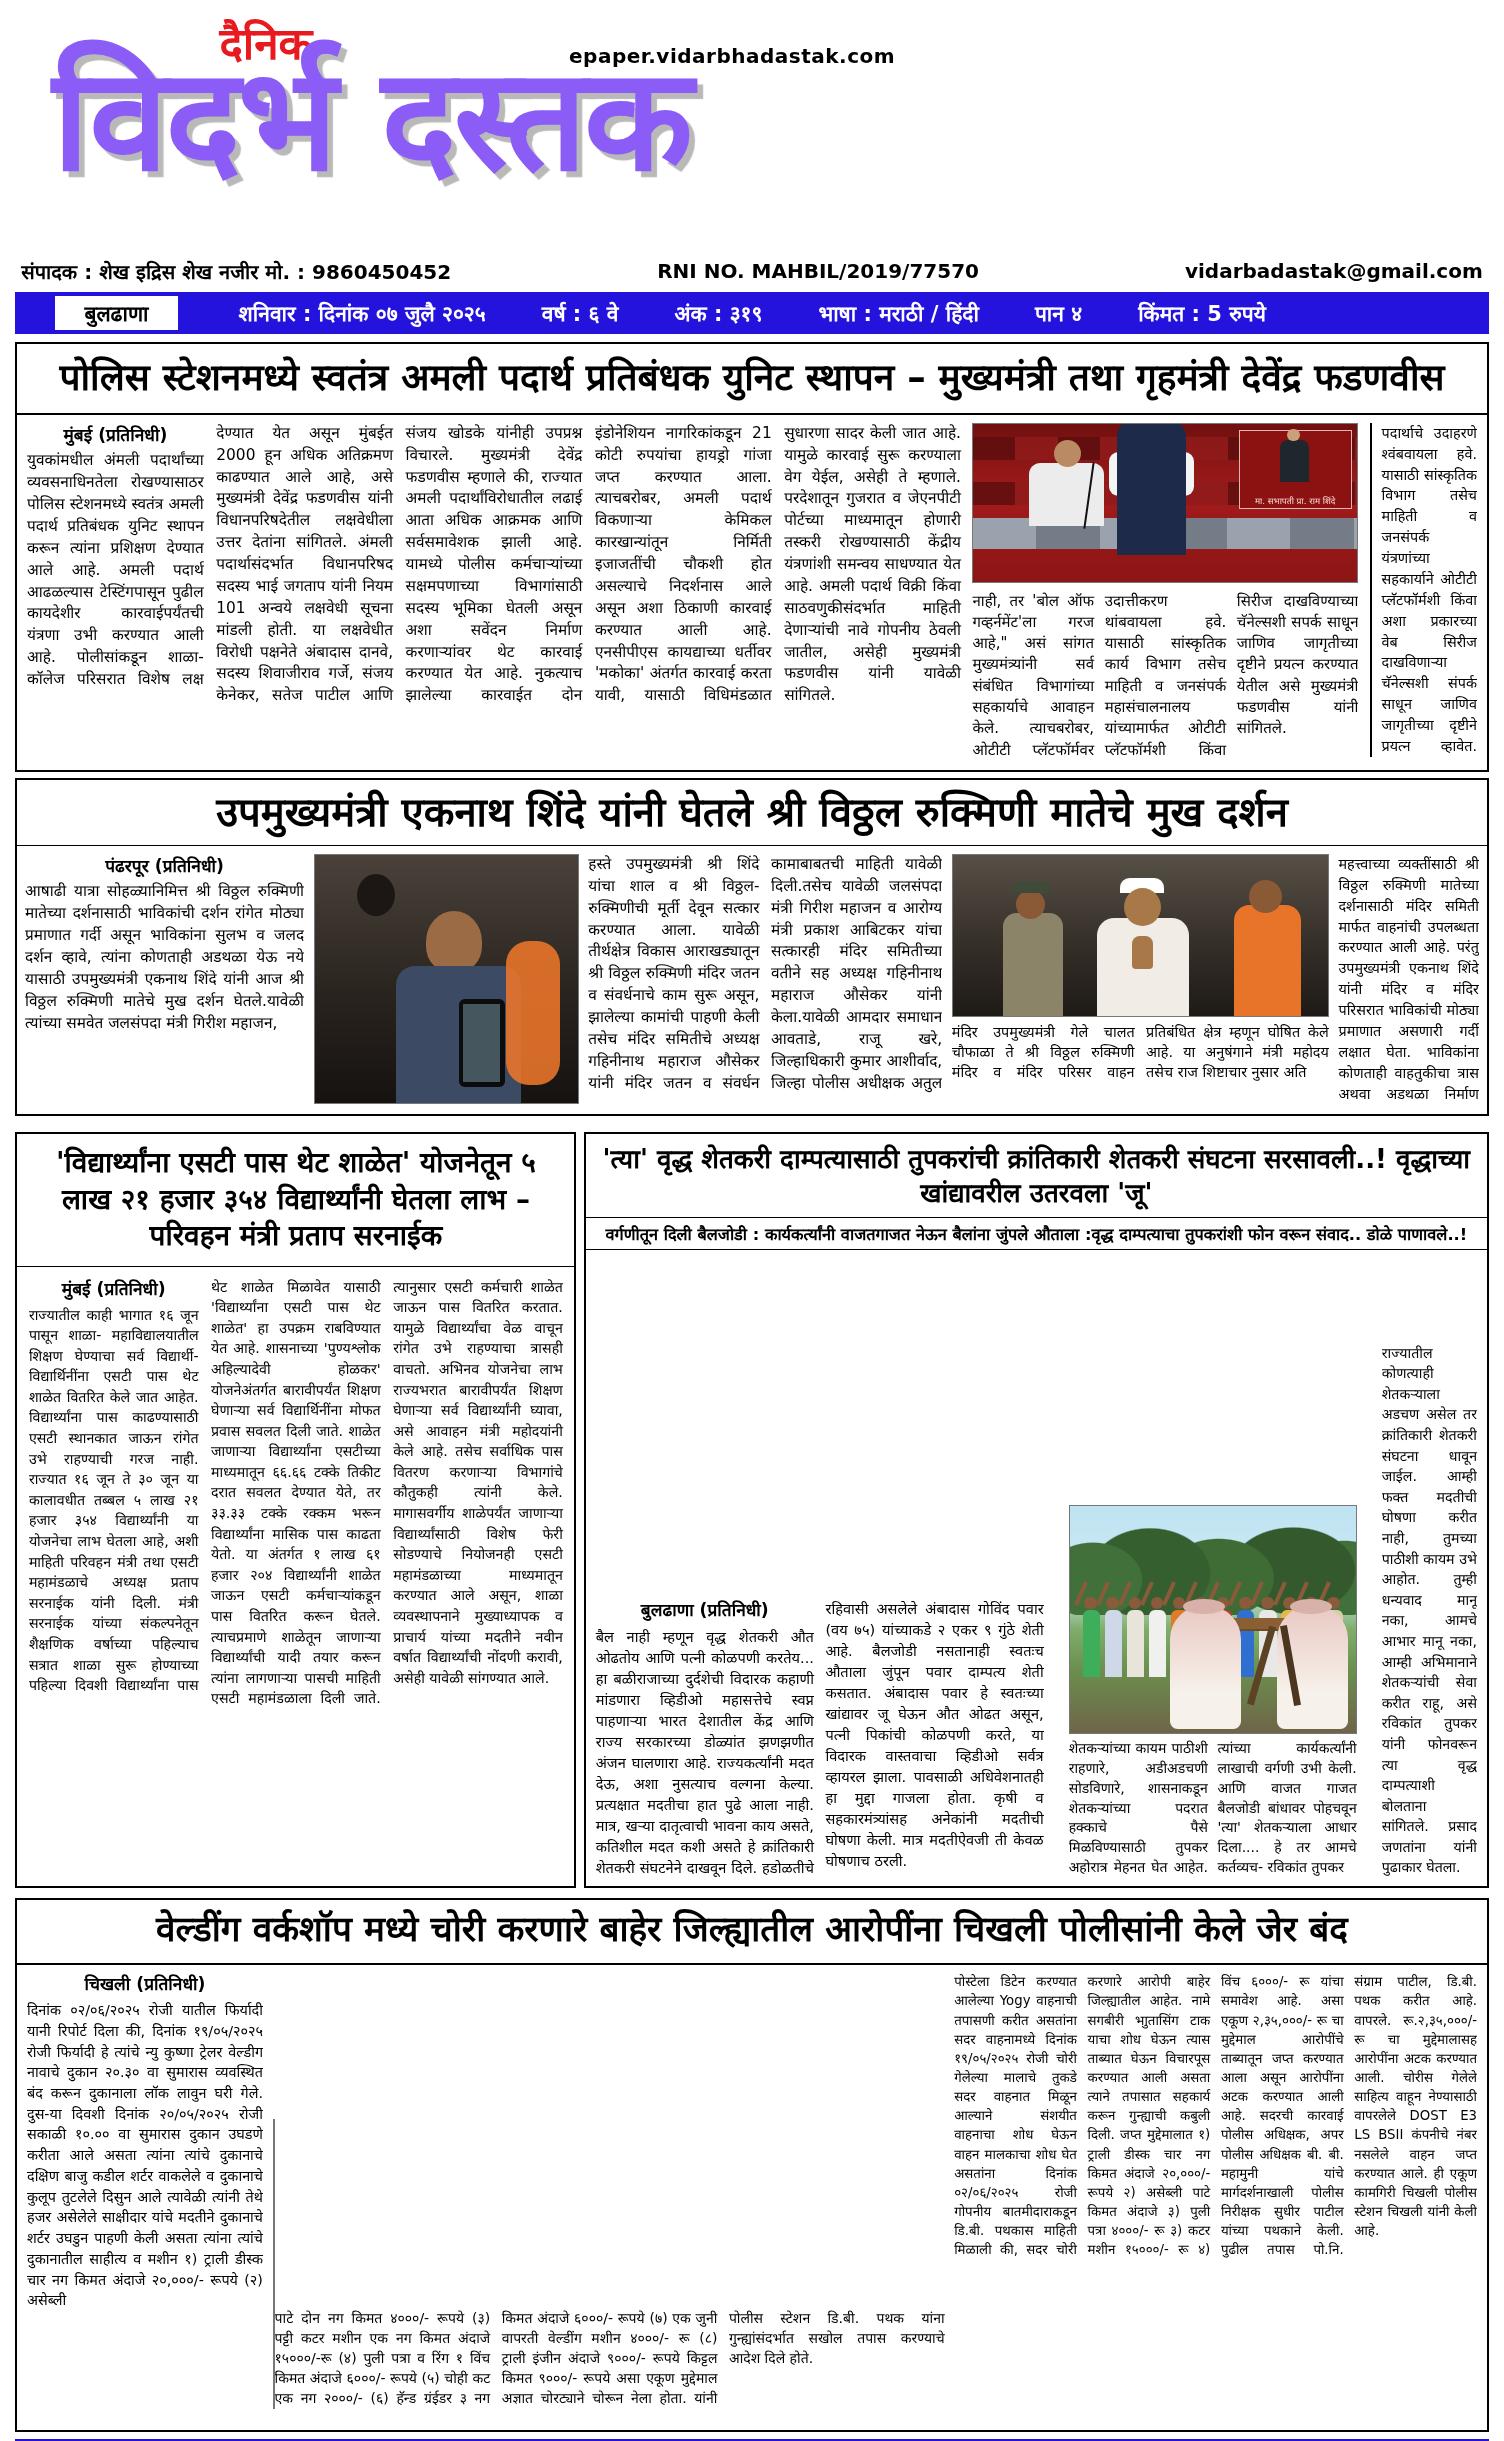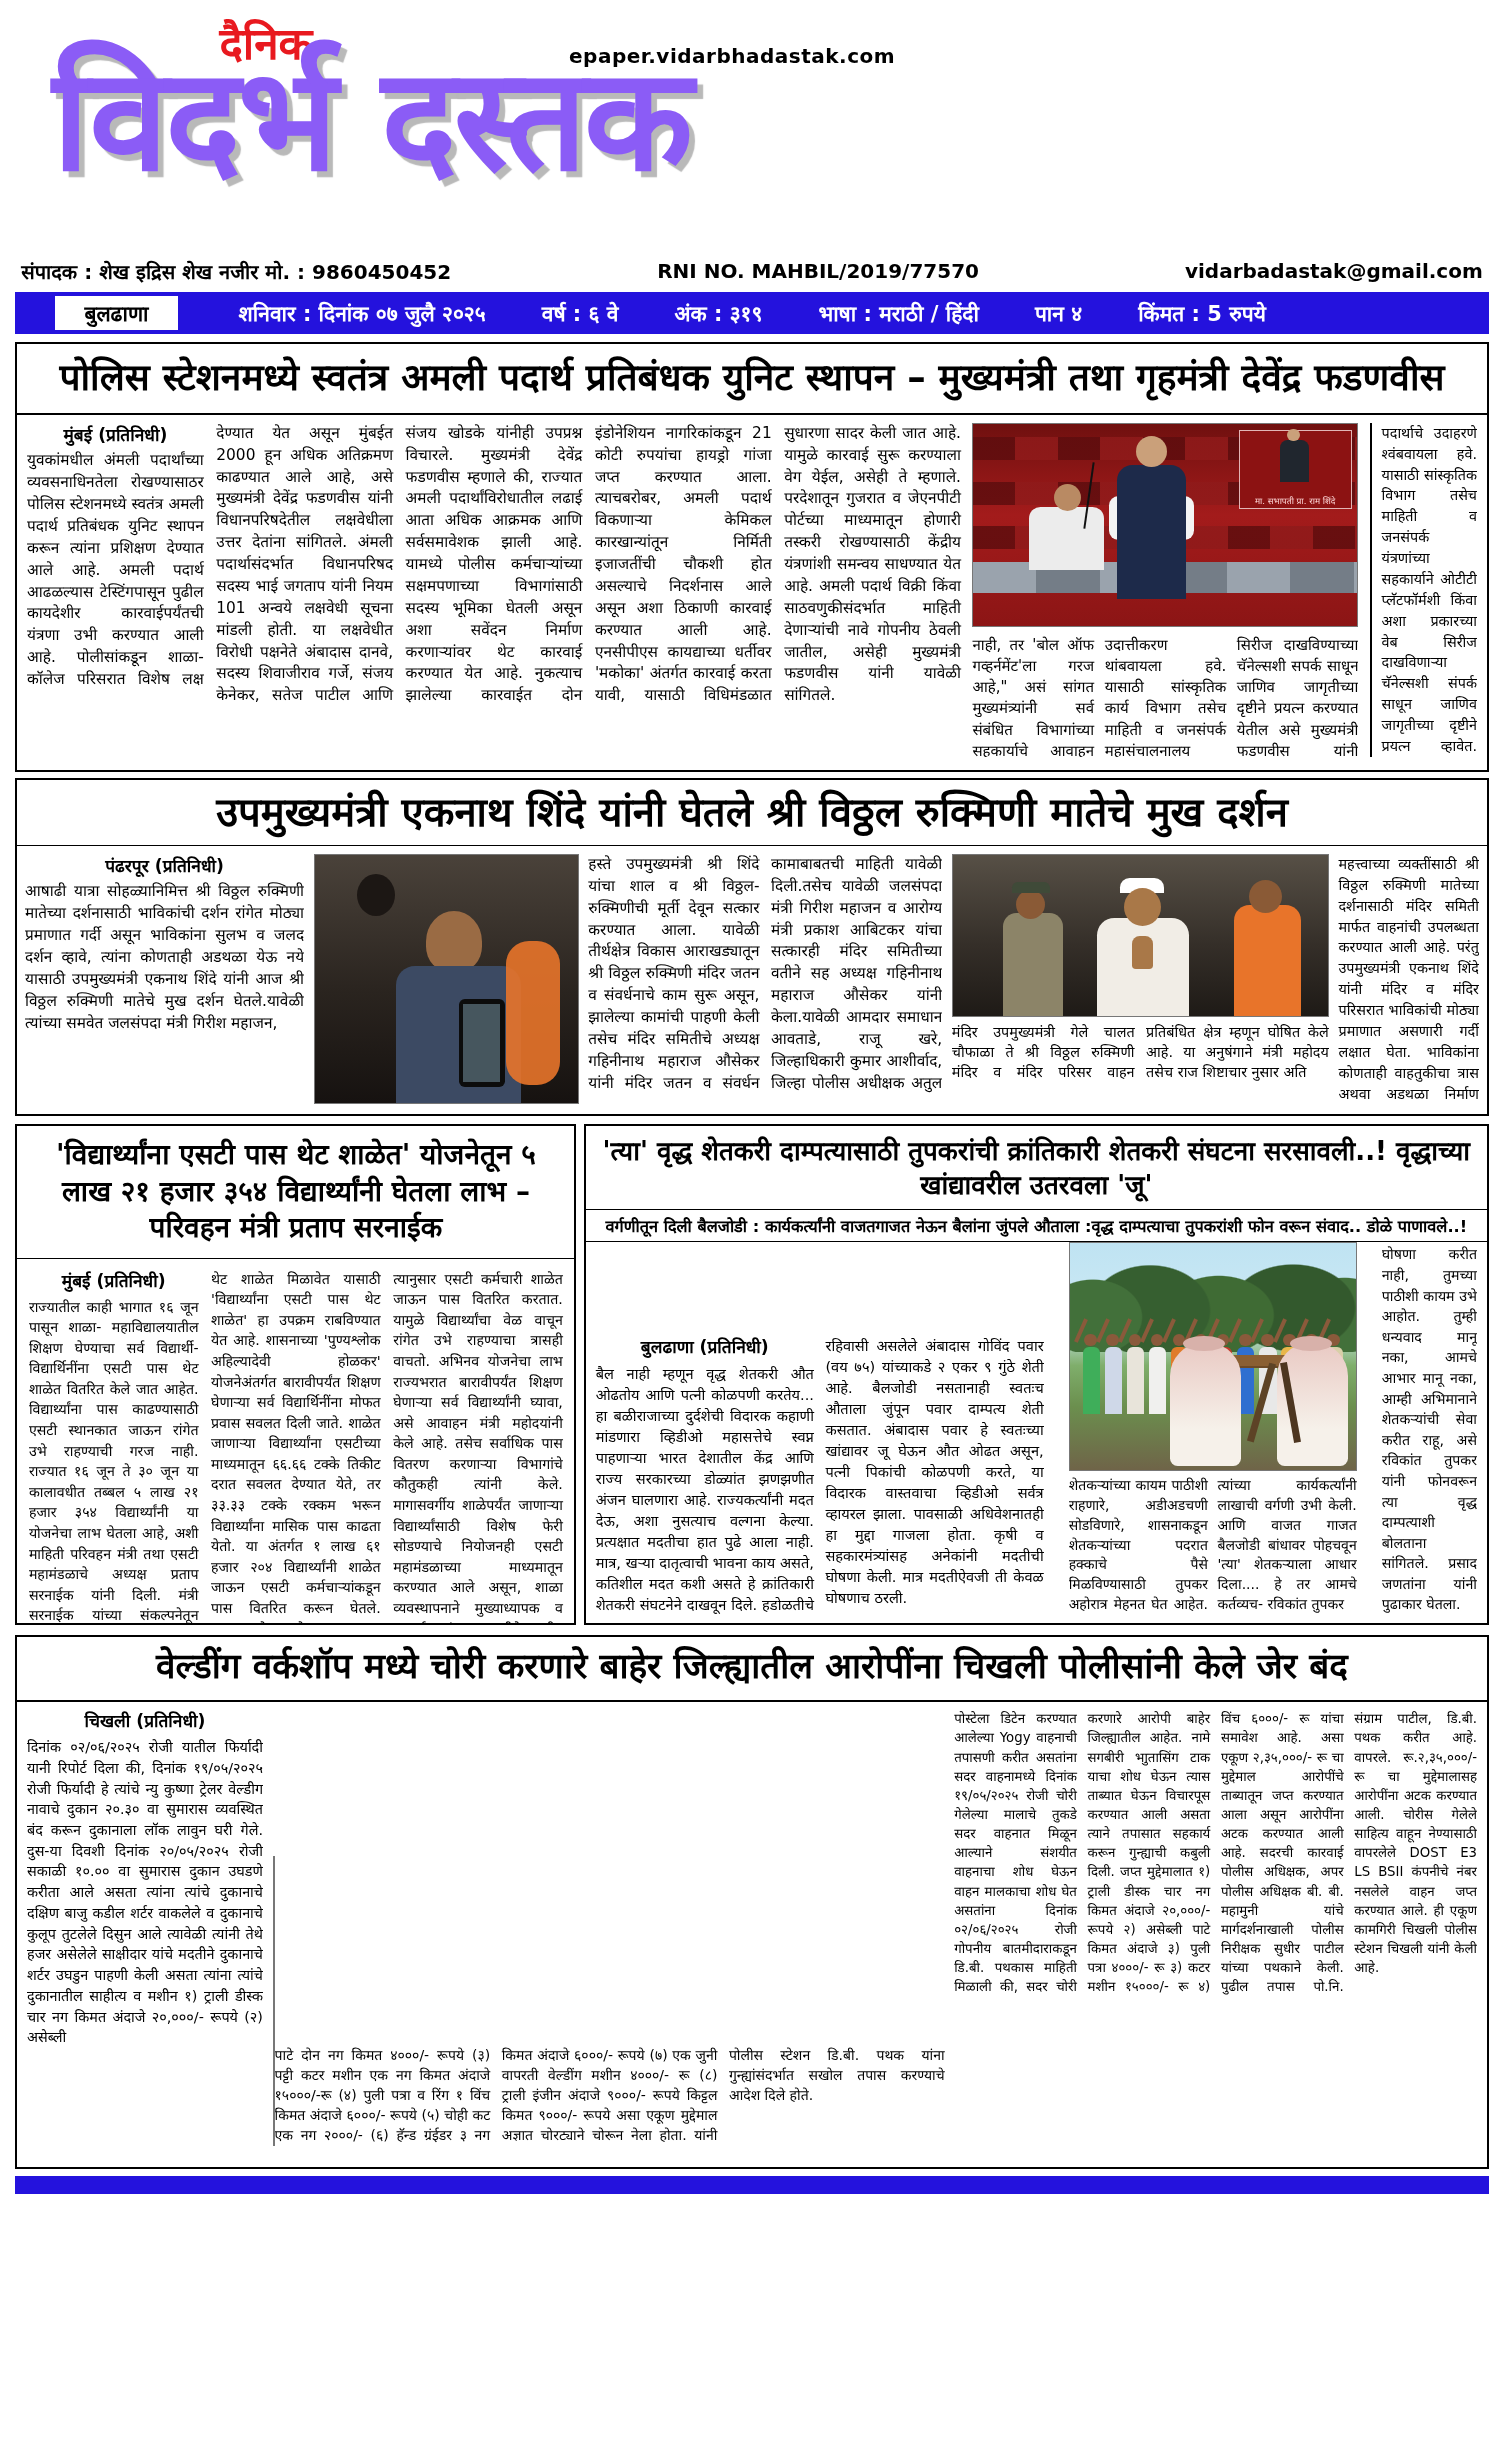--- a/index.html
+++ b/index.html
@@ -24,21 +24,21 @@
   .byline { font-weight:bold; text-align:center; font-size:17.3px; margin-bottom:2.9px; }
   .just { text-align:justify; }
   .ph { position:relative; overflow:hidden; border:1px solid #777; background:#999; flex:none; }
 
   
   .a1 { border:2.9px solid #000; margin-top:7.7px; height:430px; }
   .a1 .headline { font-size:37px; padding:9.6px 5.8px 11.5px; border-bottom:2.9px solid #000; }
   .a1-content { display:flex; gap:11.5px; padding:7.7px 9.6px; height:350px; }
   .a1-cols { width:934px; column-count:5; column-gap:12.5px; font-size:15.4px; line-height:1.42; }
   .a1-right { width:386px; display:flex; flex-direction:column; }
-  .ph-assembly { height:204px; background:linear-gradient(180deg,#70100f 0%,#a31b1b 45%,#8c1515 100%);padding-left:32px; }
+  .ph-assembly { height:160px; background:linear-gradient(180deg,#70100f 0%,#a31b1b 45%,#8c1515 100%);padding-left:32px; }
   .as-row { position:absolute; left:0; right:0; height:23px; background:repeating-linear-gradient(90deg,#5e0d0e 0 42px,#8f1a1a 42px 85px); opacity:.85; }
   .as-desks { position:absolute; bottom:33px; left:0; right:0; height:31px; background:repeating-linear-gradient(90deg,#9aa3ad 0 63px,#747d87 63px 127px); }
   .as-man-white { position:absolute; left:56px; bottom:56px; width:75px; height:63px; background:#ececec; border-radius:11.5px 11.5px 0 0; }
   .as-head2 { position:absolute; left:81px; bottom:115px; width:27px; height:27px; border-radius:50%; background:#b98a63; }
   .as-man { position:absolute; left:144px; bottom:27px; width:69px; height:134px; background:#1d2a4a; border-radius:15.4px 15.4px 0 0; }
   .as-shirt { position:absolute; left:136px; bottom:86px; width:85px; height:44px; background:#f4f4f4; border-radius:9.6px; z-index:0; }
   .as-head { position:absolute; left:163px; bottom:159px; width:31px; height:31px; border-radius:50%; background:#caa07a; }
   .as-mic { position:absolute; left:115px; top:38px; width:1.9px; height:67px; background:#111; transform:rotate(8deg); }
   .as-inset { position:absolute; top:5.8px; right:5.8px; width:113px; height:79px; background:#8c1212; border:1.9px solid #e2b5b5; }
   .as-inset .fig { position:absolute; top:9.6px; left:40px; width:29px; height:42px; background:#20262e; border-radius:7.7px 7.7px 0 0; }
@@ -68,21 +68,21 @@
   .t2-hands { position:absolute; left:179px; top:81px; width:21px; height:33px; background:#a97848; border-radius:7.7px 7.7px 3.8px 3.8px; }
   .t2-saffron { position:absolute; right:27px; top:50px; width:67px; height:115px; background:#e8742a; border-radius:15.4px 15.4px 0 0; }
   .t2-saffron::before { content:""; position:absolute; top:-25px; left:15.4px; width:33px; height:33px; border-radius:50%; background:#8a5a36; }
   .t2-police { position:absolute; left:50px; top:58px; width:60px; height:108px; background:#8c8468; border-radius:13.4px 13.4px 0 0; }
   .t2-police::before { content:""; position:absolute; top:-23px; left:13.4px; width:29px; height:29px; border-radius:50%; background:#8a5a36; }
   .t2-police::after { content:""; position:absolute; top:-31px; left:9.6px; width:38px; height:11.5px; background:#3f4a38; border-radius:5.8px 5.8px 0 0; }
   .a2-caption { column-count:2; column-gap:11.5px; font-size:14.4px; line-height:1.4; margin-top:4.8px; flex:1; overflow:hidden; }
   .a2-rail { flex:1; font-size:14.4px; line-height:1.45; overflow:hidden; }
 
   
-  .row34 { display:flex; gap:7.7px; margin-top:8px; height:501px; }
+  .row34 { display:flex; gap:7.7px; margin-top:16px; height:756px; }
   .a3 { width:561px; border:2.9px solid #000; }
   .a3 .headline { font-size:28px; padding:11.5px 9.6px; border-bottom:1.9px solid #000; }
   .a3-body { column-count:3; column-gap:12.5px; font-size:14.2px; line-height:1.45; padding:9.6px 11.5px; height:594px; overflow:hidden; }
   .a4 { flex:1; border:2.9px solid #000; display:flex; flex-direction:column; }
   .a4 .headline { font-size:26px; padding:9.6px 11.5px 5.8px; }
   .a4 .subhead { font-size:16.3px; font-weight:bold; text-align:center; border-top:1.9px solid #000; border-bottom:1.9px solid #000; padding:4.8px 7.7px; }
   .a4-content { display:flex; gap:25px; padding:7.7px 9.6px; flex:1; overflow:hidden;align-items:flex-end; }
   .a4-cols { width:448px; column-count:2; column-gap:11.5px; font-size:14.6px; line-height:1.44; }
   .a4-mid { width:288px; display:flex; flex-direction:column; }
   .ph-bulls { height:229px; background:linear-gradient(180deg,#bfe3f2 0%,#cdeaf5 36%,#7fae6b 54%,#6b8f4e 72%,#6f6448 100%); }

